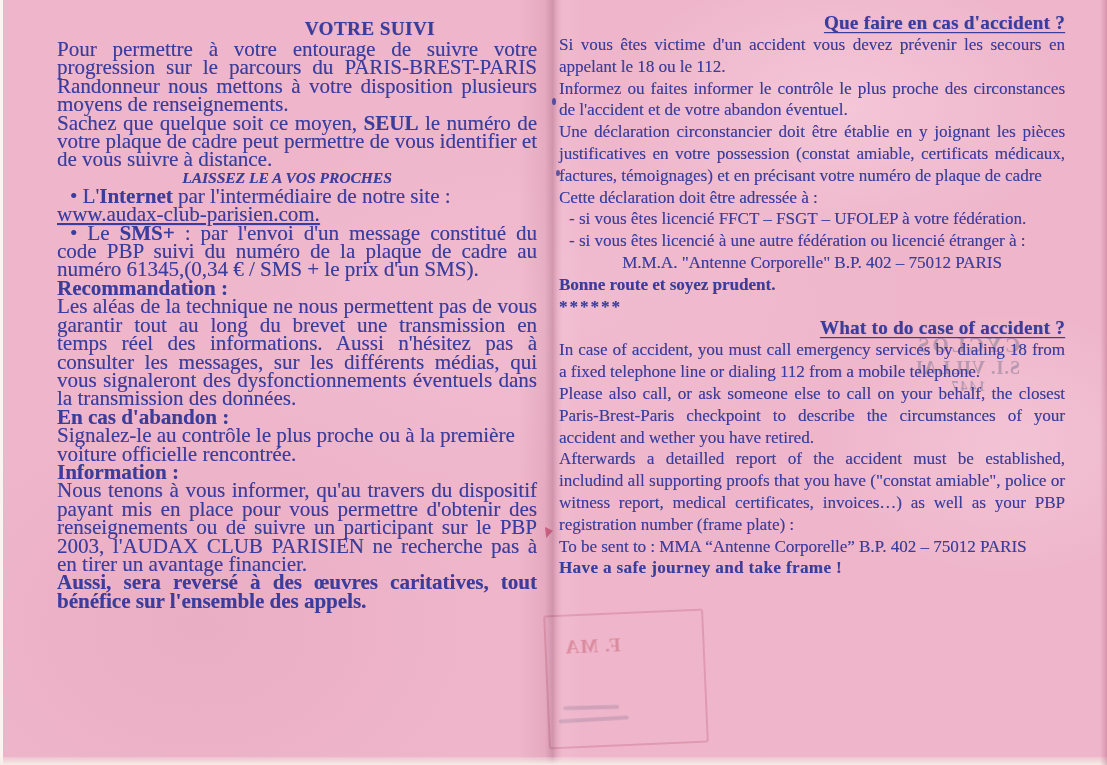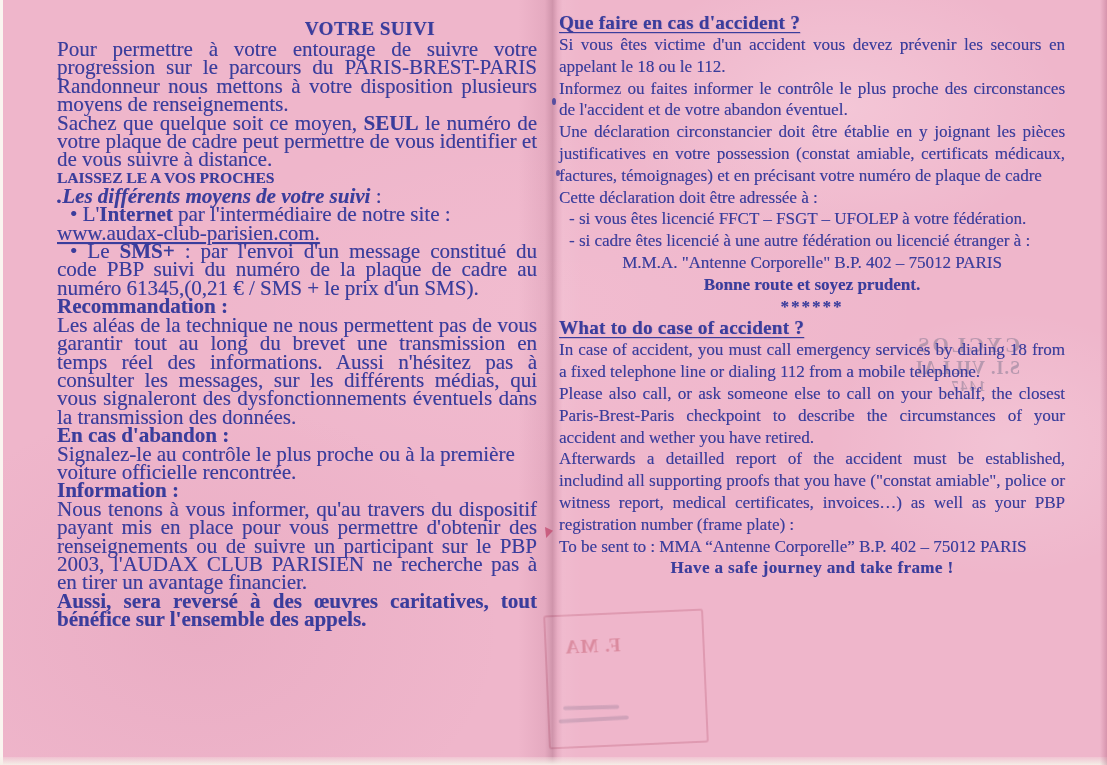--- a/index.html
+++ b/index.html
@@ -19,45 +19,45 @@
   .page-right{left:553px;width:554px;padding:12px 42px 0 6px;}
   .scan p,.scan h1,.scan div{margin:0;}
   .scan p{font-size:21px;line-height:18.4px;text-shadow:0.3px 0.3px 0.6px rgba(58,61,156,0.45);}
   .just{text-align:justify;}
   .b{font-weight:700;}
   .i{font-style:italic;}
 
   
   .pl-title{font-size:19px;font-weight:700;text-align:right;padding-right:102px;
     margin:4px 0 20px;letter-spacing:0.5px;text-shadow:0.4px 0.4px 0.7px rgba(46,49,150,0.5);}
-  .center-bi{font-weight:700;font-size:15.5px;
+  .center-bi{font-weight:700;font-style:italic;text-align:center;font-size:15.5px;
     text-shadow:0.3px 0.3px 0.6px rgba(58,61,156,0.45);}
   .laissez{margin:9px 0 4px;padding-right:20px;}
   .moyens{margin:9px 0 0;font-size:15.5px;}
   .bullet{margin-top:8px;text-indent:13px;}
   .url-line{text-align:left;padding-right:100px;font-size:21px;line-height:18.4px;
     text-decoration:underline;text-underline-offset:2px;text-shadow:0.3px 0.3px 0.6px rgba(58,61,156,0.45);}
   .bhead{font-weight:700;margin:10px 0 2px;font-size:15.5px;}
   .noubliez{margin:9px 0 6px;padding-right:50px;}
   .infohead{margin:8px 0 2px;}
   .bold-par{font-weight:700;}
 
   
-  .pr-title{font-size:19px;font-weight:700;text-align:left;margin:10px 0 0;
+  .pr-title{font-size:19px;font-weight:700;text-align:right;margin:10px 0 0;
     text-decoration:underline;text-underline-offset:3px;letter-spacing:0.3px;
     text-shadow:0.4px 0.4px 0.7px rgba(46,49,150,0.5);}
   .pr-en{margin-top:6px;}
   .page-right p{font-size:17px;line-height:21.8px;}
   .rp1{margin-top:16px;}
   .rp2{margin-top:12px;}
   .rp3{margin-top:10px;}
   .rp4{margin-top:8px;}
   .li{padding-left:10px;white-space:nowrap;}
   .addr{text-align:center;}
-  .cline{text-align:center;font-weight:700;}
+  .cline{text-align:left;font-weight:700;}
   .bonne{margin-top:12px;}
   .stars{margin-top:8px;letter-spacing:2px;font-size:16px;}
   .re1{margin-top:16px;}
   .re2{margin-top:10px;}
   .re3{margin-top:10px;}
   .re4{margin-top:10px;}
   .safe{margin-top:16px;letter-spacing:0.4px;}
 
   
   .gutter{position:absolute;left:518px;top:0;width:64px;height:765px;z-index:1;
@@ -111,25 +111,24 @@
   <div class="gutter"></div>
 
   <div class="page page-left">
     <h1 class="pl-title">VOTRE SUIVI</h1>
 
     <p class="just">Pour permettre à votre entourage de suivre votre progression sur le parcours du PARIS-BREST-PARIS Randonneur nous mettons à votre disposition plusieurs moyens de renseignements.</p>
     <p class="just"><span>Sachez que quelque soit ce moyen, </span><span class="b">SEUL</span><span> le numéro de votre plaque de cadre peut permettre de vous identifier et de vous suivre à distance.</span></p>
 
     <div class="center-bi laissez">LAISSEZ LE A VOS PROCHES</div>
 
-    <p class="moyens"><span class="b i">.Les différents moyens de votre suivi</span><span> :</span></p>
 
     <p class="bullet"><span>• L'</span><span class="b">Internet</span><span> par l'intermédiaire de notre site :</span></p>
     <div class="url-line">www.audax-club-parisien.com.</div>
-    <p class="just bullet"><span>• Le </span><span class="b">SMS+</span><span> : par l'envoi d'un message constitué du code PBP suivi du numéro de la plaque de cadre au numéro 61345,(0,21 € / SMS + le prix d'un SMS).</span></p>
+    <p class="just bullet"><span>• Le </span><span class="b">SMS+</span><span> : par l'envoi d'un message constitué du code PBP suivi du numéro de la plaque de cadre au numéro 61345,(0,34 € / SMS + le prix d'un SMS).</span></p>
 
     <p class="bhead">Recommandation :</p>
     <p class="just">Les aléas de la technique ne nous permettent pas de vous garantir tout au long du brevet une transmission en temps réel des informations. Aussi n'hésitez pas à consulter les messages, sur les différents médias, qui vous signaleront des dysfonctionnements éventuels dans la transmission des données.</p>
 
     <p class="bhead">En cas d'abandon :</p>
     <p>Signalez-le au contrôle le plus proche ou à la première voiture officielle rencontrée.</p>
 
 
     <p class="bhead infohead">Information :</p>
     <p class="just">Nous tenons à vous informer, qu'au travers du dispositif payant mis en place pour vous permettre d'obtenir des renseignements ou de suivre un participant sur le PBP 2003, l'AUDAX CLUB PARISIEN ne recherche pas à en tirer un avantage financier.</p>
@@ -137,21 +136,21 @@
   </div>
 
   <div class="page page-right">
     <h1 class="pr-title">Que faire en cas d'accident ?</h1>
 
     <p class="just rp1">Si vous êtes victime d'un accident vous devez prévenir les secours en appelant le 18 ou le 112.</p>
     <p class="just rp2">Informez ou faites informer le contrôle le plus proche des circonstances de l'accident et de votre abandon éventuel.</p>
     <p class="just rp3">Une déclaration circonstancier doit être établie en y joignant les pièces justificatives en votre possession (constat amiable, certificats médicaux, factures, témoignages) et en précisant votre numéro de plaque de cadre</p>
     <p class="rp4">Cette déclaration doit être adressée à :</p>
     <p class="li">- si vous êtes licencié FFCT – FSGT – UFOLEP à votre fédération.</p>
-    <p class="li">- si cadre êtes licencié à une autre fédération ou licencié étranger à :</p>
+    <p class="li">- si vous êtes licencié à une autre fédération ou licencié étranger à :</p>
     <p class="addr">M.M.A. "Antenne Corporelle" B.P. 402 – 75012 PARIS</p>
 
     <p class="cline bonne">Bonne route et soyez prudent.</p>
     <p class="cline stars">******</p>
 
     <h1 class="pr-title pr-en">What to do case of accident ?</h1>
 
     <p class="just re1">In case of accident, you must call emergency services by dialing 18 from a fixed telephone line or dialing 112 from a mobile telephone.</p>
     <p class="just re2">Please also call, or ask someone else to call on your behalf, the closest Paris-Brest-Paris checkpoint to describe the circumstances of your accident and wether you have retired.</p>
     <p class="just re3">Afterwards a detailled report of the accident must be established, includind all supporting proofs that you have ("constat amiable", police or witness report, medical certificates, invoices…) as well as your PBP registration number (frame plate) :</p>

